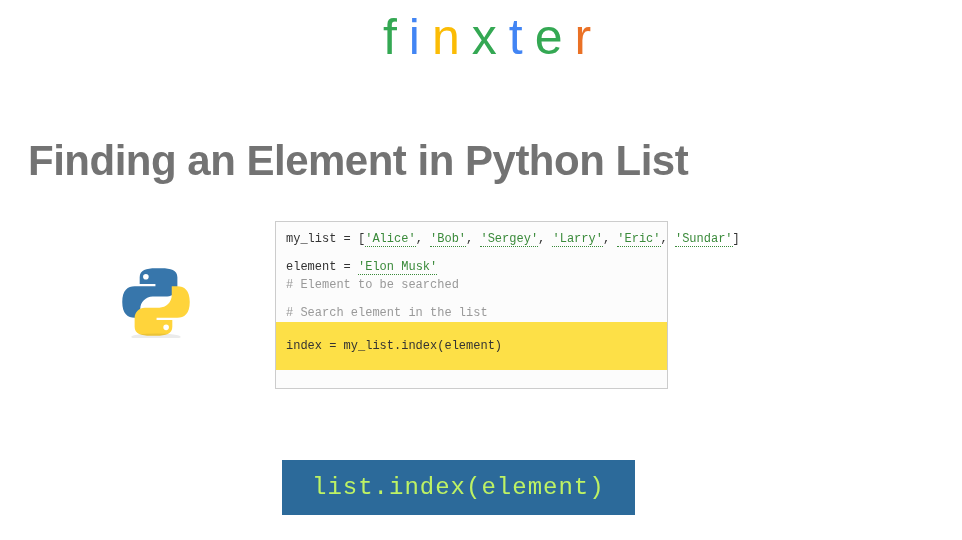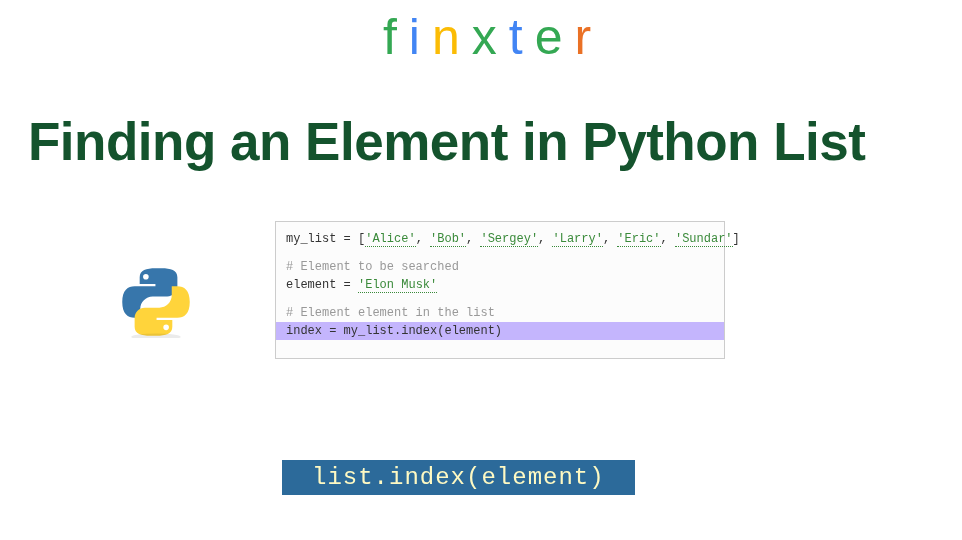--- a/index.html
+++ b/index.html
@@ -19,65 +19,65 @@
       text-align: center;
       font-size: 50px;
       font-weight: 500;
       letter-spacing: 12px;
       font-family: 'Segoe UI', Arial, sans-serif;
       padding-left: 24px;
     }
     .logo span { display: inline-block; }
     .title {
       position: absolute;
-      top: 111px;
+      top: 137px;
       left: 28px;
-      font-size: 53px;
+      font-size: 42px;
       font-weight: 700;
-      color: #14532d;
+      color: #737373;
       letter-spacing: -0.5px;
     }
     .python-logo {
       position: absolute;
       top: 266px;
       left: 120px;
       width: 72px;
       height: 72px;
     }
     .code-block {
       position: absolute;
       top: 221px;
       left: 275px;
-      width: 450px;
+      width: 393px;
       background: #fcfcfc;
       border: 1px solid #ccc;
       font-family: 'Consolas', 'Courier New', monospace;
       font-size: 12px;
       line-height: 1.5;
       padding: 8px 10px;
     }
     .code-line { white-space: pre; color: #333; }
     .code-comment { color: #999; }
     .code-str { color: #3a8a3a; border-bottom: 1px dotted #3a8a3a; }
     .code-highlight {
-      background: #c4b5fd;
+      background: #fde047;
       display: block;
       margin: 0 -10px;
-      padding: 0 10px;
+      padding: 15px 10px;
     }
     .code-spacer { height: 10px; }
     .method-banner {
       position: absolute;
       top: 460px;
       left: 282px;
       background: #2c6a9a;
-      color: #fef9c3;
+      color: #bef264;
       font-family: 'Courier New', monospace;
       font-size: 24px;
-      padding: 4px 30px;
+      padding: 14px 30px;
       letter-spacing: 1px;
     }
   </style>
 </head>
 <body>
 
 <div class="logo"><span style="color: rgb(52, 168, 83);">f</span><span style="color: rgb(66, 133, 244);">i</span><span style="color: rgb(251, 188, 5);">n</span><span style="color: rgb(52, 168, 83);">x</span><span style="color: rgb(66, 133, 244);">t</span><span style="color: rgb(52, 168, 83);">e</span><span style="color: rgb(234, 113, 37);">r</span></div>
 
 <h1 class="title">Finding an Element in Python List</h1>
 
@@ -85,21 +85,21 @@
   <svg viewBox="0 0 64 64" width="72" height="72">
     <path fill="#3776ab" d="M31.5 2c-8 0-14 1.5-14 8v6h14v2H13c-6 0-11 3.5-11 14s5 14 11 14h5v-8c0-6 5-11 11-11h13c5 0 9-4 9-9V10c0-6.5-6-8-14-8h-5.5zM23 7a2.5 2.5 0 1 1 0 5 2.5 2.5 0 0 1 0-5z"></path>
     <path fill="#ffd43b" d="M32.5 62c8 0 14-1.5 14-8v-6h-14v-2h18.5c6 0 11-3.5 11-14s-5-14-11-14h-5v8c0 6-5 11-11 11H22c-5 0-9 4-9 9v8c0 6.5 6 8 14 8h5.5zM41 57a2.5 2.5 0 1 1 0-5 2.5 2.5 0 0 1 0 5z"></path>
     <ellipse cx="32" cy="63" rx="22" ry="3" fill="#000" opacity="0.08"></ellipse>
   </svg>
 </div>
 
 <div class="code-block">
   <div class="code-line">my_list = [<span class="code-str">'Alice'</span>, <span class="code-str">'Bob'</span>, <span class="code-str">'Sergey'</span>, <span class="code-str">'Larry'</span>, <span class="code-str">'Eric'</span>, <span class="code-str">'Sundar'</span>]</div>
   <div class="code-spacer"></div>
+  <div class="code-line">element = <span class="code-str">'Elon Musk'</span></div>
   <div class="code-line code-comment"># Element to be searched</div>
-  <div class="code-line">element = <span class="code-str">'Elon Musk'</span></div>
   <div class="code-spacer"></div>
-  <div class="code-line code-comment"># Element element in the list</div>
+  <div class="code-line code-comment"># Search element in the list</div>
   <div class="code-line code-highlight">index = my_list.index(element)</div>
   <div class="code-spacer"></div>
 </div>
 
 <div class="method-banner">list.index(element)</div>
 
 </body></html>

